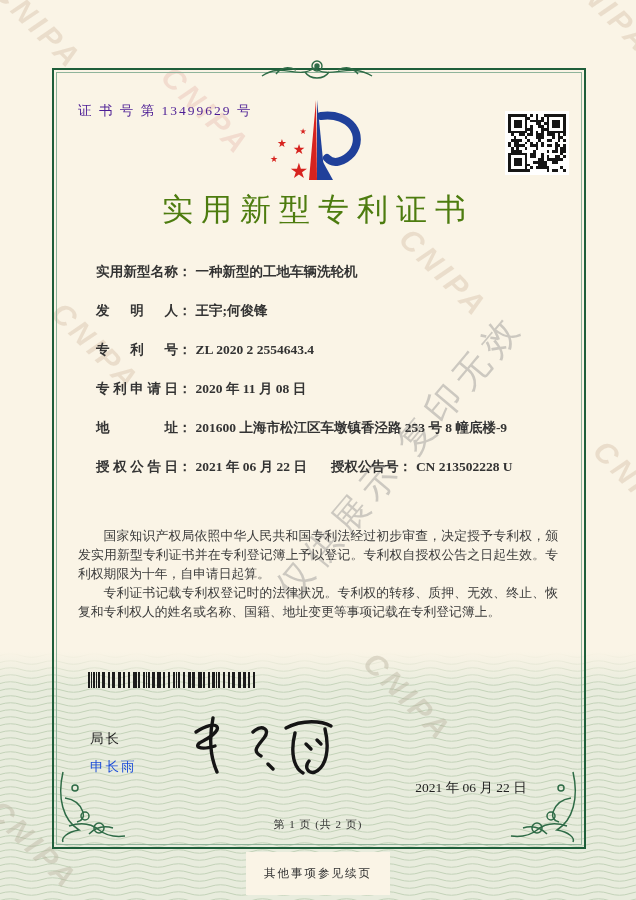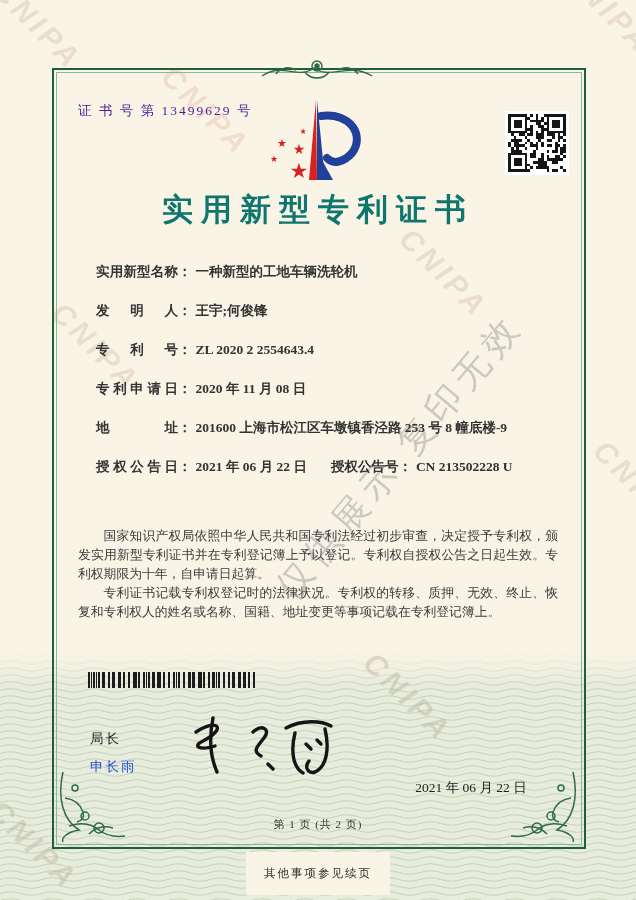--- a/index.html
+++ b/index.html
@@ -29,21 +29,21 @@
     transform:rotate(-50deg);white-space:nowrap;}
   
   .cert-no{position:absolute;left:78px;top:102px;font-size:13.5px;letter-spacing:2px;color:#4c1d95;}
   .emblem{position:absolute;left:253px;top:92px;}
   .qr{position:absolute;left:505px;top:111px;width:64px;height:64px;background:#fff;
     padding:3px;box-sizing:border-box;display:grid;
     grid-template-columns:repeat(21,1fr);grid-template-rows:repeat(21,1fr);}
   .qr i{display:block;}
   .qr i.d{background:#161616;}
   .doc-title{position:absolute;left:0;top:189px;width:636px;text-align:center;
-    font-size:31px;font-weight:bold;letter-spacing:8px;color:#0f766e;}
+    font-size:31px;font-weight:normal;letter-spacing:8px;color:#4d7c0f;}
   
   .fields{position:absolute;left:96px;top:262px;width:482px;font-size:13.5px;color:#333;
     font-weight:600;}
   .frow{height:39px;line-height:19px;white-space:nowrap;}
   .flabel{display:inline-block;width:82px;text-align:justify;text-align-last:justify;
     vertical-align:top;}
   .fcolon{display:inline-block;margin-right:4px;}
   .g2{margin-left:24px;}
   .g2 .flabel2{display:inline-block;vertical-align:top;}
   

